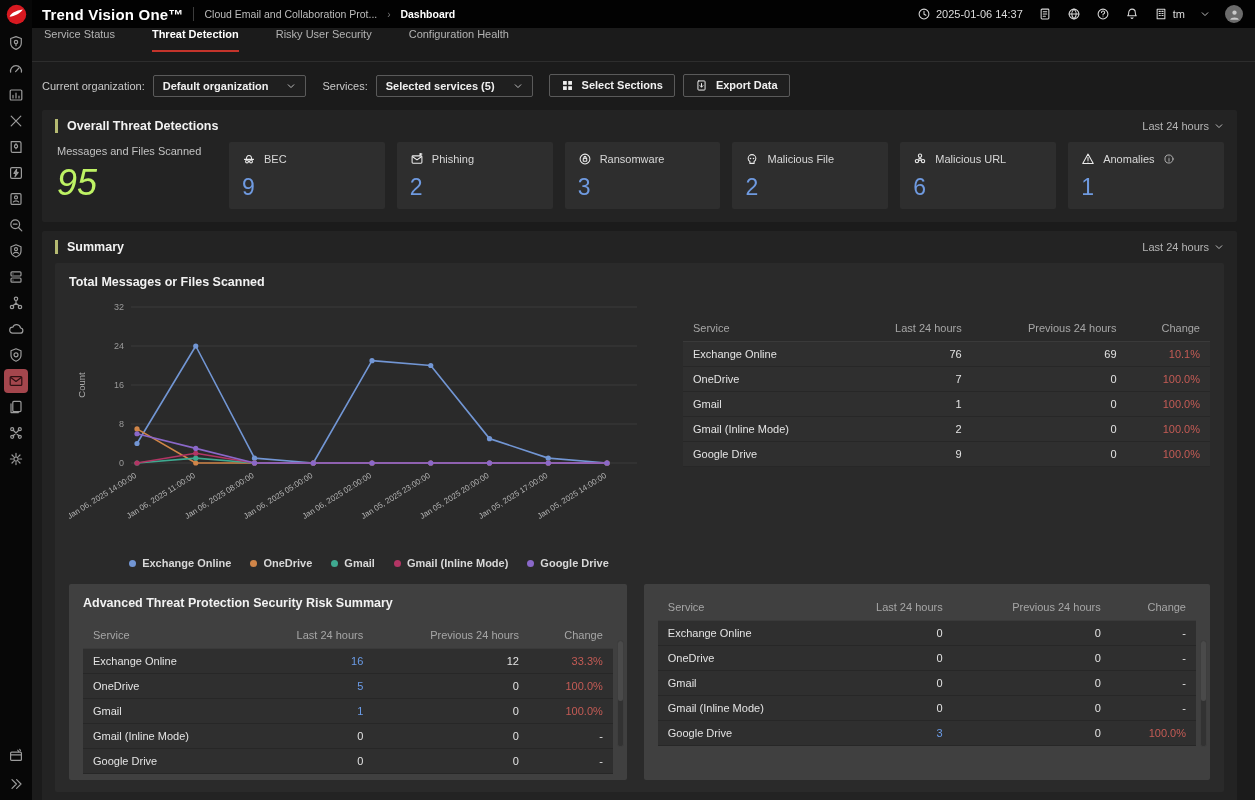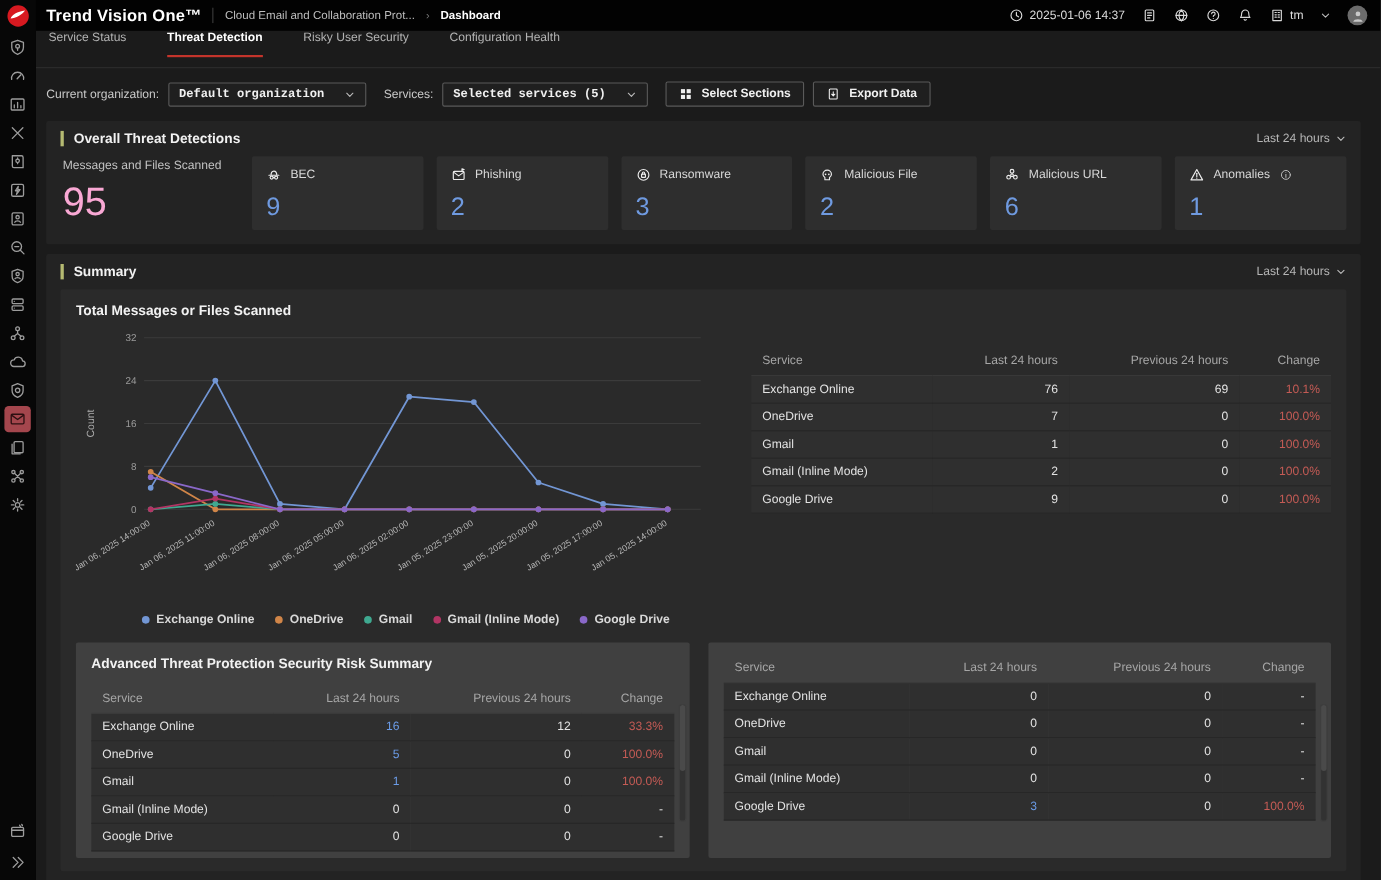--- a/index.html
+++ b/index.html
@@ -36,39 +36,39 @@
 
   
   .tabbar { display:flex; gap:37px; padding-left:12px; height:34px; align-items:flex-start;
     border-bottom:1px solid #2d2d2d; }
   .tab { font-size:11px; color:#b3b3b3; padding-bottom:10px; border-bottom:2px solid transparent; cursor:pointer; }
   .tab.active { color:#fff; font-weight:bold; border-bottom-color:#c4342b; }
 
   
   .toolbar { display:flex; align-items:center; padding:12px 12px 13px 10px; font-size:11px; color:#c9c9c9; }
   .select { display:flex; align-items:center; gap:18px; border:1px solid #5a5a5a; border-radius:2px;
-    background:#1f1f1f; padding:4px 9px; color:#f0f0f0; font-weight:bold; margin-left:8px; cursor:pointer;font-family:Liberation Mono, monospace; }
+    background:#1f1f1f; padding:4px 9px; color:#f0f0f0; font-weight:bold; margin-left:8px; cursor:pointer; }
   .btn { display:flex; align-items:flex-start; gap:8px; border:1px solid #5a5a5a; border-radius:2px;
     background:#1f1f1f; padding:4px 11px; color:#f0f0f0; font-weight:bold; cursor:pointer; font-size:11px; }
   .btn .ico { font-size:13px; }
   .ml16 { margin-left:16px; } .ml8 { margin-left:8px; }
 
   
   .content { padding:0 18px 0 10px; display:flex; flex-direction:column; gap:9px; }
   .section { background:#232323; border-radius:2px; padding:9px 13px 13px; }
   .section-head { display:flex; align-items:center; }
   .head-bar { width:3px; height:14px; background:#b5ba72; margin-right:9px; }
   .section-title { font-size:12.5px; font-weight:bold; color:#f2f2f2; }
   .range { margin-left:auto; font-size:11px; color:#b5b5b5; display:flex; align-items:center; gap:5px; cursor:pointer; }
 
   
   .cards-row { display:flex; gap:12px; margin-top:9px; }
   .scanned { width:162px; padding:3px 2px; }
   .scanned-label { font-size:11px; color:#c2c2c2; }
-  .scanned-value { font-size:36px; color:#f9a8d4; margin-top:5px; }
+  .scanned-value { font-size:36px; color:#bef264; margin-top:5px;font-style:italic; }
   .card { flex:1; background:#2e2e2e; border-radius:2px; padding:10px 13px; height:67px; }
   .card-head { display:flex; align-items:center; gap:8px; font-size:11px; color:#d8d8d8; }
   .card-head .ico { font-size:14px; color:#ececec; }
   .card-head .info { font-size:12px; color:#bdbdbd; cursor:pointer; }
   .card-value { font-size:23px; color:#6f9ae0; margin-top:8px; }
 
   
   .panel { background:#2a2a2a; border-radius:2px; padding:12px 14px; margin-top:9px; }
   .chart-title { font-size:12.5px; font-weight:bold; color:#f2f2f2; }
   .chart-row { display:flex; margin-top:2px; }

